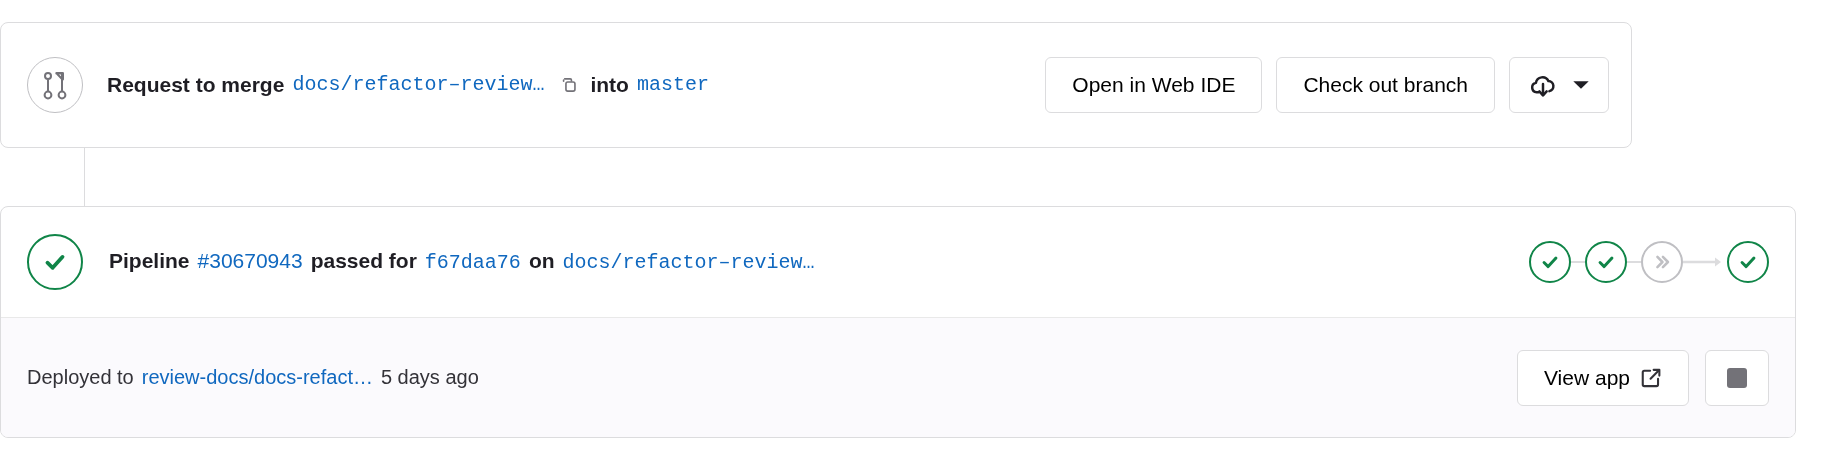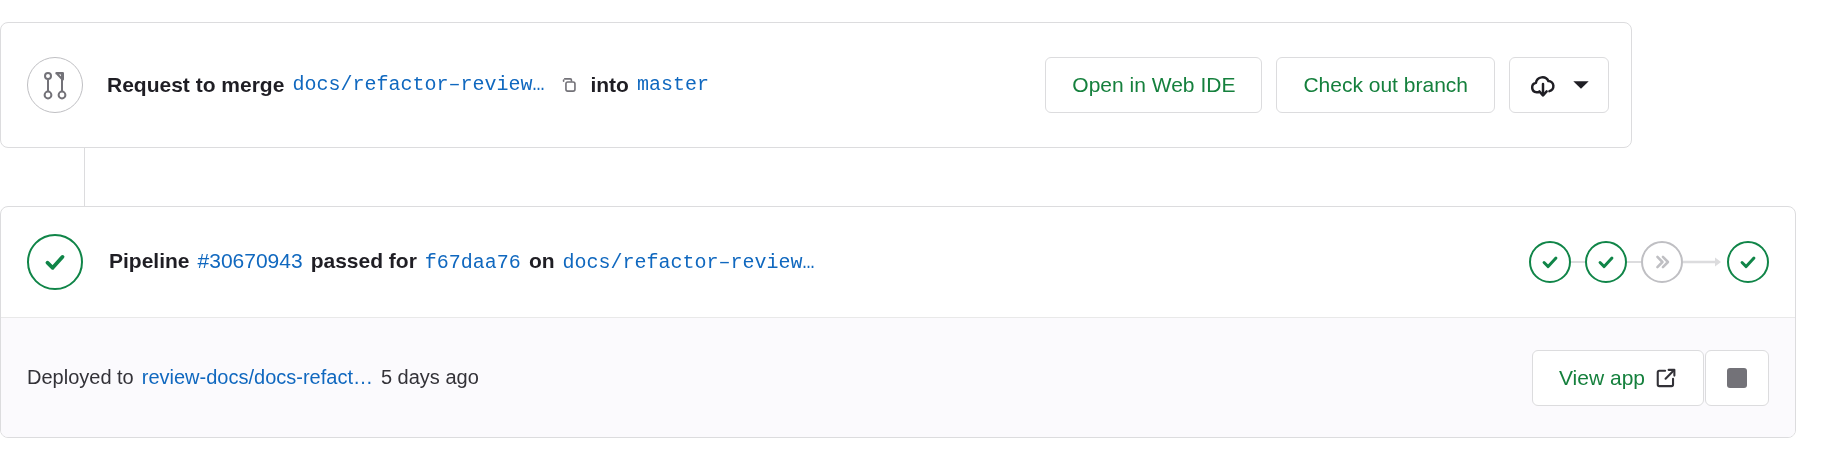--- a/index.html
+++ b/index.html
@@ -106,21 +106,21 @@
     gap: 14px;
   }
   .btn {
     display: inline-flex;
     align-items: center;
     justify-content: center;
     gap: 10px;
     height: 56px;
     padding: 0 26px;
     font-size: 21px;
-    color: #15803d;
+    color: #000000;
     background: #ffffff;
     border: 1px solid #dcdcde;
     border-radius: 6px;
     cursor: pointer;
     font-family: "Liberation Sans", sans-serif;
     white-space: nowrap;
   }
   .btn-icon-only {
     padding: 0 18px;
     gap: 14px;
@@ -213,21 +213,21 @@
   .deploy-text {
     flex: 1 1 auto;
     font-size: 20px;
     color: #333238;
     white-space: nowrap;
   }
   .deploy-actions {
     flex: 0 0 auto;
     display: flex;
     align-items: center;
-    gap: 1px;
+    gap: 16px;
   }
   .stop-btn {
     width: 64px;
     height: 56px;
     display: inline-flex;
     align-items: center;
     justify-content: center;
     border: 1px solid #dcdcde;
     border-radius: 6px;
     background: #ffffff;

